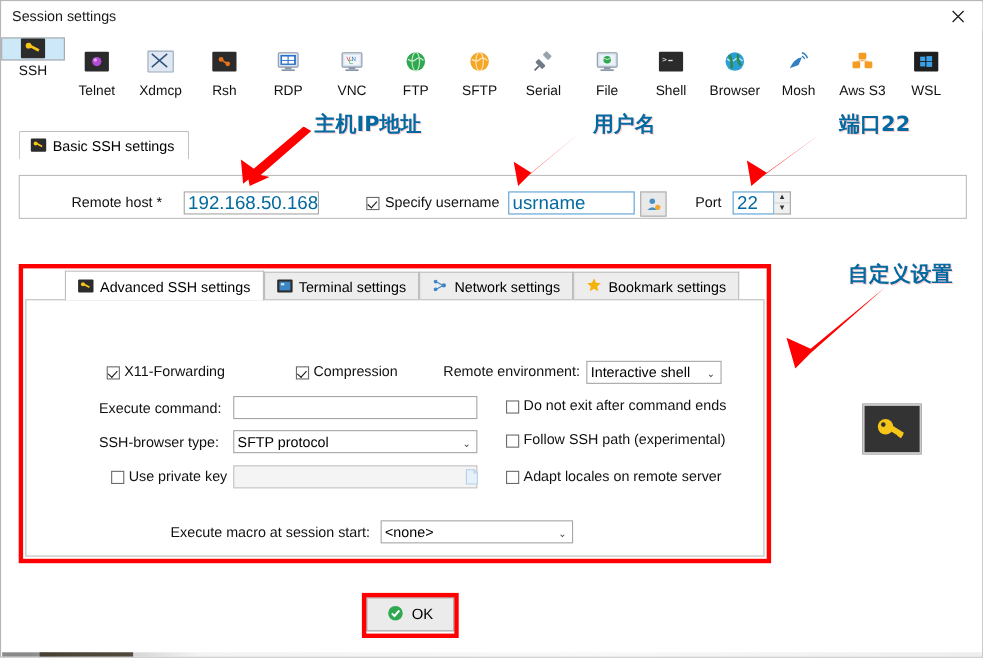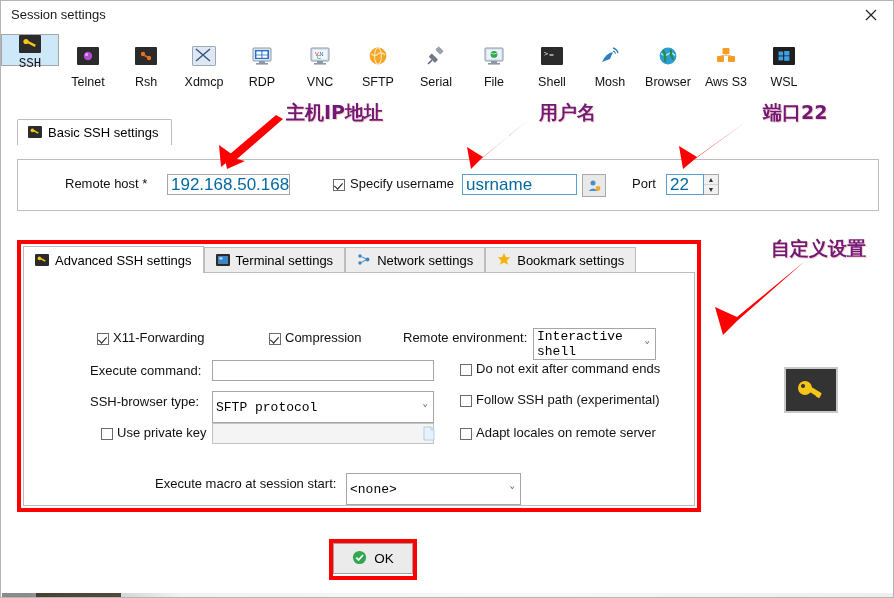--- a/index.html
+++ b/index.html
@@ -53,21 +53,21 @@
   .tabstrip1{position:absolute;left:16px;top:118px;}
   .tab-basic{
     display:inline-flex;align-items:center;gap:6px;
     height:25px;padding:0 12px 0 10px;
     border:1px solid #bdbdbd;border-bottom:none;
     background:#ffffff;font-size:13px;
     border-radius:2px 2px 0 0;
     position:relative;z-index:3;
   }
   .group-basic{
-    position:absolute;left:16px;top:158px;width:862px;height:52px;
+    position:absolute;left:16px;top:158px;width:862px;height:40px;
     border:1px solid #bdbdbd;background:#ffffff;box-sizing:border-box;
   }
   .lbl{font-size:13px;color:#111;}
   .txtbox{
     border:1px solid #a6a6a6;background:#fff;height:21px;
     font-family:"Liberation Sans",sans-serif;font-size:17px;
     padding:0 3px;box-sizing:border-box;line-height:19px;color:#0369a1;
   }
   .txtbox.focus{border:1px solid #5a9fd4;}
   .cbx{
@@ -94,32 +94,31 @@
   .spin div:last-child{border-bottom:none;}
 
   
   .tabstrip2{position:absolute;left:22px;top:245px;display:flex;align-items:flex-end;}
   .tab2{
     display:inline-flex;align-items:center;gap:6px;height:26px;
     padding:0 11px;font-size:13px;box-sizing:border-box;
     border:1px solid #bdbdbd;border-bottom:none;background:#ededed;
     cursor:pointer;
   }
-  .tab2.active{background:#ffffff;height:27px;position:relative;z-index:3;}
+  .tab2.active{background:#ffffff;height:27px;position:relative;z-index:3;margin-left:36px;}
   .group-adv{
     position:absolute;left:22px;top:271px;width:672px;height:234px;
     border:1px solid #bdbdbd;border-top:1px solid #bdbdbd;background:#fff;
     box-sizing:border-box;
   }
   .sel{
-    border:1px solid #a6a6a6;background:#fff;height:32px;
+    border:1px solid #a6a6a6;background:#fff;height:21px;
     font-size:13px;box-sizing:border-box;
     display:flex;align-items:center;padding:0 3px;color:#000;
     position:relative;
-    font-family:Liberation Mono, monospace;
   }
   .sel .cv{position:absolute;right:5px;top:6px;color:#444;font-size:9px;}
   .red-box{
     position:absolute;left:16px;top:239px;width:684px;height:272px;
     border:4px solid #ff0000;box-sizing:border-box;pointer-events:none;
   }
 
   
   .keybox{
     position:absolute;left:783px;top:366px;width:54px;height:46px;
@@ -133,21 +132,21 @@
     display:inline-flex;align-items:center;justify-content:center;gap:7px;
     font-size:13.5px;color:#000;cursor:pointer;box-sizing:border-box;
   }
   .ok-highlight{
     position:absolute;left:328px;top:538px;width:88px;height:41px;
     border:4px solid #ff0000;box-sizing:border-box;pointer-events:none;
   }
 
   
   .anno{
-    position:absolute;color:#701a75;font-weight:bold;font-size:19px;
+    position:absolute;color:#0369a1;font-weight:bold;font-size:19px;
     font-family:"DejaVu Sans","Liberation Sans",sans-serif;
     text-shadow:1px 1px 0 #ffd0d0;white-space:nowrap;
   }
   .arrow{position:absolute;pointer-events:none;}
 
   .bottom-strip{
     position:absolute;left:1px;bottom:0px;width:892px;height:4px;
     background:linear-gradient(to right,#2b2b2b 3%,#8a8a8a 8%,#e8e8e8 20%,#f2f2f2 60%,#e0e0e0 100%);
     opacity:.55;
   }
@@ -191,40 +190,40 @@
               <circle cx="11" cy="9" r="4.2" fill="#b44ad6"></circle>
               <circle cx="9.6" cy="7.6" r="1.6" fill="#dba6ea"></circle>
             </svg>
         </span>
       </span>
       <span class="lab">Telnet</span>
     </div>
 
     <div class="proto">
       <span class="ico">
+        <span class="sqico" style="background:#dfe8f2;border:1px solid #9aa9bb;">
+          <svg width="20" height="16" viewBox="0 0 20 16">
+              <path d="M3 2 L17 14 M17 2 L3 14" stroke="#31557f" stroke-width="1.4" fill="none"></path>
+            </svg>
+        </span>
+      </span>
+      <span class="lab">Xdmcp</span>
+    </div>
+
+    <div class="proto">
+      <span class="ico">
         <span class="sqico" style="background:#2b2b2b;">
           <svg width="22" height="18" viewBox="0 0 22 18">
               <circle cx="8" cy="7" r="2.2" fill="#e8711a"></circle>
               <circle cx="14" cy="11" r="2.2" fill="#e8711a"></circle>
               <path d="M9.5 8.5 L12.5 10" stroke="#e8711a" stroke-width="1.4"></path>
             </svg>
         </span>
       </span>
       <span class="lab">Rsh</span>
-    </div>
-
-    <div class="proto">
-      <span class="ico">
-        <span class="sqico" style="background:#dfe8f2;border:1px solid #9aa9bb;">
-          <svg width="20" height="16" viewBox="0 0 20 16">
-              <path d="M3 2 L17 14 M17 2 L3 14" stroke="#31557f" stroke-width="1.4" fill="none"></path>
-            </svg>
-        </span>
-      </span>
-      <span class="lab">Xdmcp</span>
     </div>
 
     <div class="proto">
       <span class="ico">
         <svg width="22" height="20" viewBox="0 0 22 20">
           <rect x="2" y="2" width="18" height="13" rx="1" fill="#dbe4ee" stroke="#8b98a8"></rect>
           <rect x="4" y="4" width="14" height="9" fill="#2a6fc9"></rect>
           <rect x="5.4" y="5.4" width="5" height="3.2" fill="#fff"></rect>
             <rect x="11.4" y="5.4" width="5" height="3.2" fill="#fff"></rect>
           <rect x="5.4" y="9.4" width="5" height="2.4" fill="#fff"></rect>
@@ -244,20 +243,30 @@
           <text x="6" y="9.6" font-size="5.5" fill="#d22" font-family="sans-serif">V</text>
           <text x="10.5" y="9.6" font-size="5.5" fill="#2a6fc9" font-family="sans-serif">N</text>
           <text x="8" y="12.6" font-size="5.5" fill="#2a9d4a" font-family="sans-serif">C</text>
           <rect x="8" y="15" width="6" height="2" fill="#8b98a8"></rect>
             <rect x="5" y="17" width="12" height="1.6" fill="#8b98a8"></rect>
         </svg>
       </span>
       <span class="lab">VNC</span>
     </div>
 
+    <div class="proto">
+      <span class="ico">
+        <svg width="22" height="22" viewBox="0 0 22 22">
+            <circle cx="11" cy="11" r="8.4" fill="#2fa84f"></circle>
+            <path d="M4 9 q4 3 7 0 q3 -3 7 1" stroke="#bfe6c6" stroke-width="1.3" fill="none"></path>
+            <ellipse cx="11" cy="11" rx="3.4" ry="8.4" fill="none" stroke="#bfe6c6" stroke-width="1.1"></ellipse>
+          </svg>
+      </span>
+      <span class="lab">FTP</span>
+    </div>
 
     <div class="proto">
       <span class="ico">
         <svg width="22" height="22" viewBox="0 0 22 22">
             <circle cx="11" cy="11" r="8.4" fill="#f5a623"></circle>
             <path d="M4 9 q4 3 7 0 q3 -3 7 1" stroke="#fde3bb" stroke-width="1.3" fill="none"></path>
             <ellipse cx="11" cy="11" rx="3.4" ry="8.4" fill="none" stroke="#fde3bb" stroke-width="1.1"></ellipse>
           </svg>
       </span>
       <span class="lab">SFTP</span>
@@ -296,38 +305,38 @@
               <rect x="8.5" y="7.4" width="4" height="1.2" fill="#e6e6e6"></rect>
             </svg>
         </span>
       </span>
       <span class="lab">Shell</span>
     </div>
 
     <div class="proto">
       <span class="ico">
         <svg width="22" height="22" viewBox="0 0 22 22">
-            <path d="M3 17 Q7 8 14 7 L11 14 Z" fill="#2f7fc1"></path>
-            <path d="M14 3 a7 7 0 0 1 5 5" stroke="#2f7fc1" stroke-width="1.3" fill="none"></path>
-            <path d="M14 6 a4 4 0 0 1 2.6 2.6" stroke="#2f7fc1" stroke-width="1.1" fill="none"></path>
-          </svg>
-      </span>
-      <span class="lab">Mosh</span>
-    </div>
-
-    <div class="proto">
-      <span class="ico">
-        <svg width="22" height="22" viewBox="0 0 22 22">
             <circle cx="11" cy="11" r="8.4" fill="#2a9fd6"></circle>
             <path d="M4 8.5 q4 3.5 7.2 0.6 q3 -2.8 6.9 1.4" stroke="#bfe6f5" stroke-width="1.3" fill="none"></path>
             <path d="M6 5 q3 6 2 12" stroke="#2f8a45" stroke-width="2.4" fill="none"></path>
             <path d="M14 4.6 q-1 6 2.6 10" stroke="#2f8a45" stroke-width="2.2" fill="none"></path>
           </svg>
       </span>
       <span class="lab">Browser</span>
+    </div>
+
+    <div class="proto">
+      <span class="ico">
+        <svg width="22" height="22" viewBox="0 0 22 22">
+            <path d="M3 17 Q7 8 14 7 L11 14 Z" fill="#2f7fc1"></path>
+            <path d="M14 3 a7 7 0 0 1 5 5" stroke="#2f7fc1" stroke-width="1.3" fill="none"></path>
+            <path d="M14 6 a4 4 0 0 1 2.6 2.6" stroke="#2f7fc1" stroke-width="1.1" fill="none"></path>
+          </svg>
+      </span>
+      <span class="lab">Mosh</span>
     </div>
 
     <div class="proto">
       <span class="ico">
         <svg width="22" height="20" viewBox="0 0 22 20">
           <rect x="7.5" y="2" width="7" height="6" rx="1" fill="#f59c24"></rect>
           <rect x="2" y="10" width="7" height="6" rx="1" fill="#f59c24"></rect>
           <rect x="13" y="10" width="7" height="6" rx="1" fill="#f59c24"></rect>
           <path d="M11 8 L11 10 M5.5 10 L11 9 M16.5 10 L11 9" stroke="#f0b35c" stroke-width="1"></path>
         </svg>

